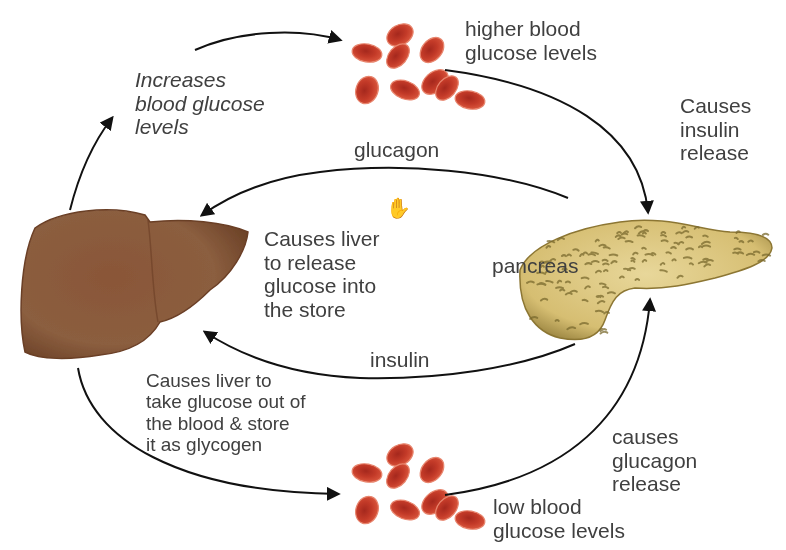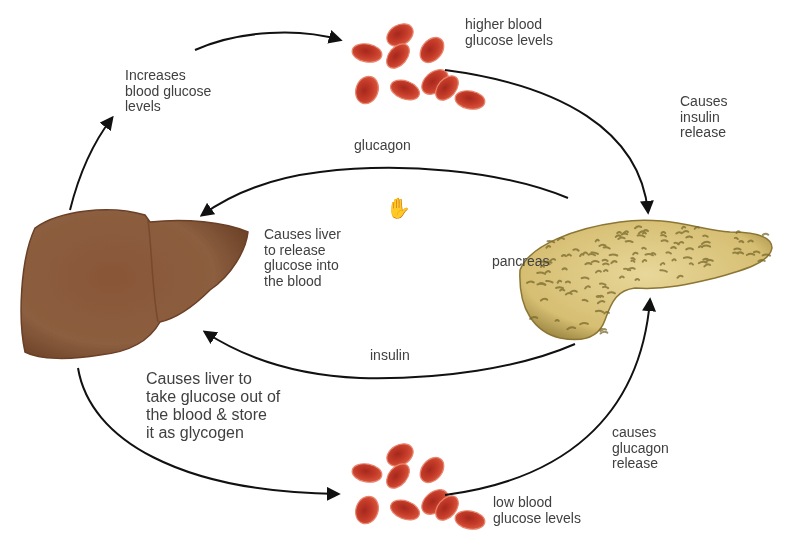--- a/index.html
+++ b/index.html
@@ -1,22 +1,22 @@
 <!DOCTYPE html>
 <html><head>
 <meta charset="utf-8">
 <style>
   html, body { margin: 0; padding: 0; background: #ffffff; }
   body { width: 786px; height: 550px; position: relative; overflow: hidden;
          font-family: "Liberation Sans", sans-serif; color: #3a3a3a; }
   #stage { position: absolute; left: 0; top: 0; width: 786px; height: 550px; }
   .lbl { position: absolute; font-family: "Liberation Sans", sans-serif; color: #404040;
          white-space: pre-line; line-height: 1.12; }
-  .lg { font-size: 14px; }
-  .sm { font-size: 16px; line-height: 1.12; }
+  .lg { font-size: 21px; }
+  .sm { font-size: 19px; line-height: 1.12; }
   .hand { position: absolute; left: 386px; top: 196px; font-size: 20px; color: #444; }
 </style>
 </head>
 <body>
 
 <svg id="stage" viewBox="0 0 786 550">
   <defs>
     <marker id="arr" viewBox="0 0 10 10" refX="8" refY="5" markerWidth="7" markerHeight="7" orient="auto-start-reverse">
       <path d="M0,0 L10,5 L0,10 z" fill="#111"></path>
     </marker>
@@ -195,34 +195,34 @@
 
   <path d="M70,210 C80,170 95,140 112,118" stroke="#111" stroke-width="2" fill="none" marker-end="url(#arr)"></path>
   <path d="M195,50 C240,30 300,28 340,40" stroke="#111" stroke-width="2" fill="none" marker-end="url(#arr)"></path>
   <path d="M445,70 C560,85 640,130 648,212" stroke="#111" stroke-width="2" fill="none" marker-end="url(#arr)"></path>
   <path d="M568,198 C500,170 400,162 320,172 C270,178 230,195 202,215" stroke="#111" stroke-width="2" fill="none" marker-end="url(#arr)"></path>
   <path d="M575,344 C520,368 440,380 360,378 C290,375 240,355 205,332" stroke="#111" stroke-width="2" fill="none" marker-end="url(#arr)"></path>
   <path d="M78,368 C90,440 180,492 338,494" stroke="#111" stroke-width="2" fill="none" marker-end="url(#arr)"></path>
   <path d="M445,495 C560,480 640,420 650,300" stroke="#111" stroke-width="2" fill="none" marker-end="url(#arr)"></path>
 </svg>
 
-<div class="lbl lg" style="left:125px; top:68px;">Increases
+<div class="lbl lg" style="left:135px; top:68px;font-style:italic;">Increases
 blood glucose
 levels</div>
 <div class="lbl lg" style="left:465px; top:17px;">higher blood
 glucose levels</div>
 <div class="lbl lg" style="left:680px; top:94px;">Causes
 insulin
 release</div>
 <div class="lbl lg" style="left:354px; top:138px;">glucagon</div>
 <div class="lbl lg" style="left:492px; top:207px;margin-top:47px;">pancreas</div>
 <div class="lbl lg" style="left:264px; top:227px;">Causes liver
 to release
 glucose into
-the blood</div>
+the store</div>
 <div class="lbl lg" style="left:370px; top:348px;">insulin</div>
 <div class="lbl sm" style="left:146px; top:370px;">Causes liver to
 take glucose out of
 the blood &amp; store
 it as glycogen</div>
 <div class="lbl lg" style="left:612px; top:425px;">causes
 glucagon
 release</div>
 <div class="lbl lg" style="left:493px; top:495px;">low blood
 glucose levels</div>

